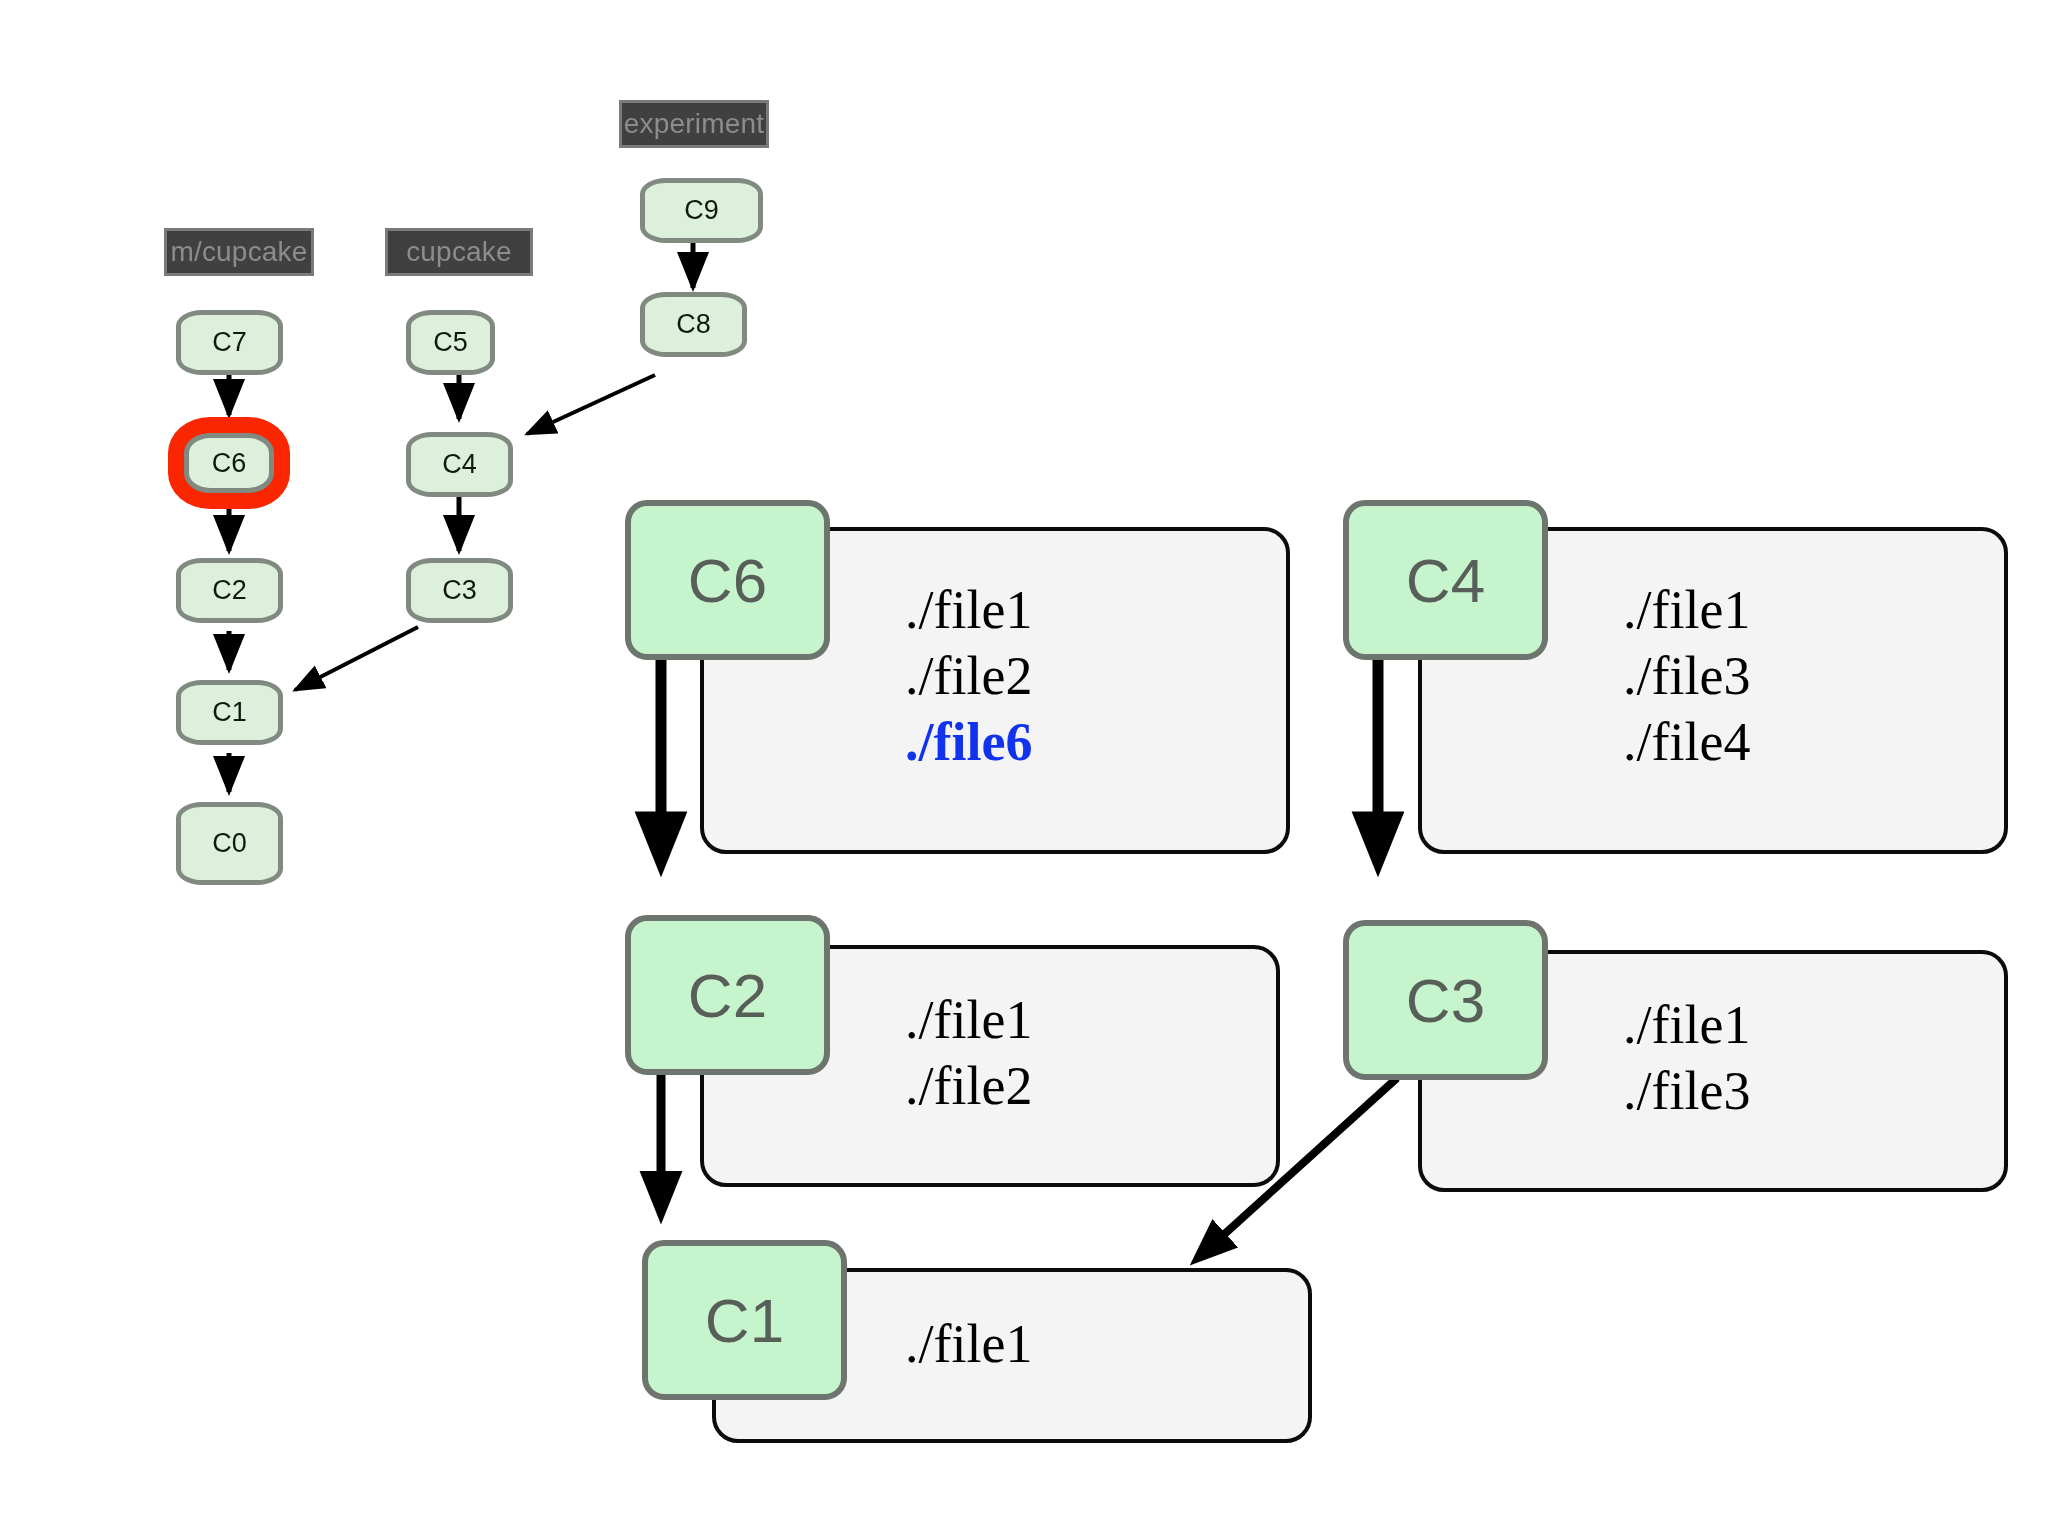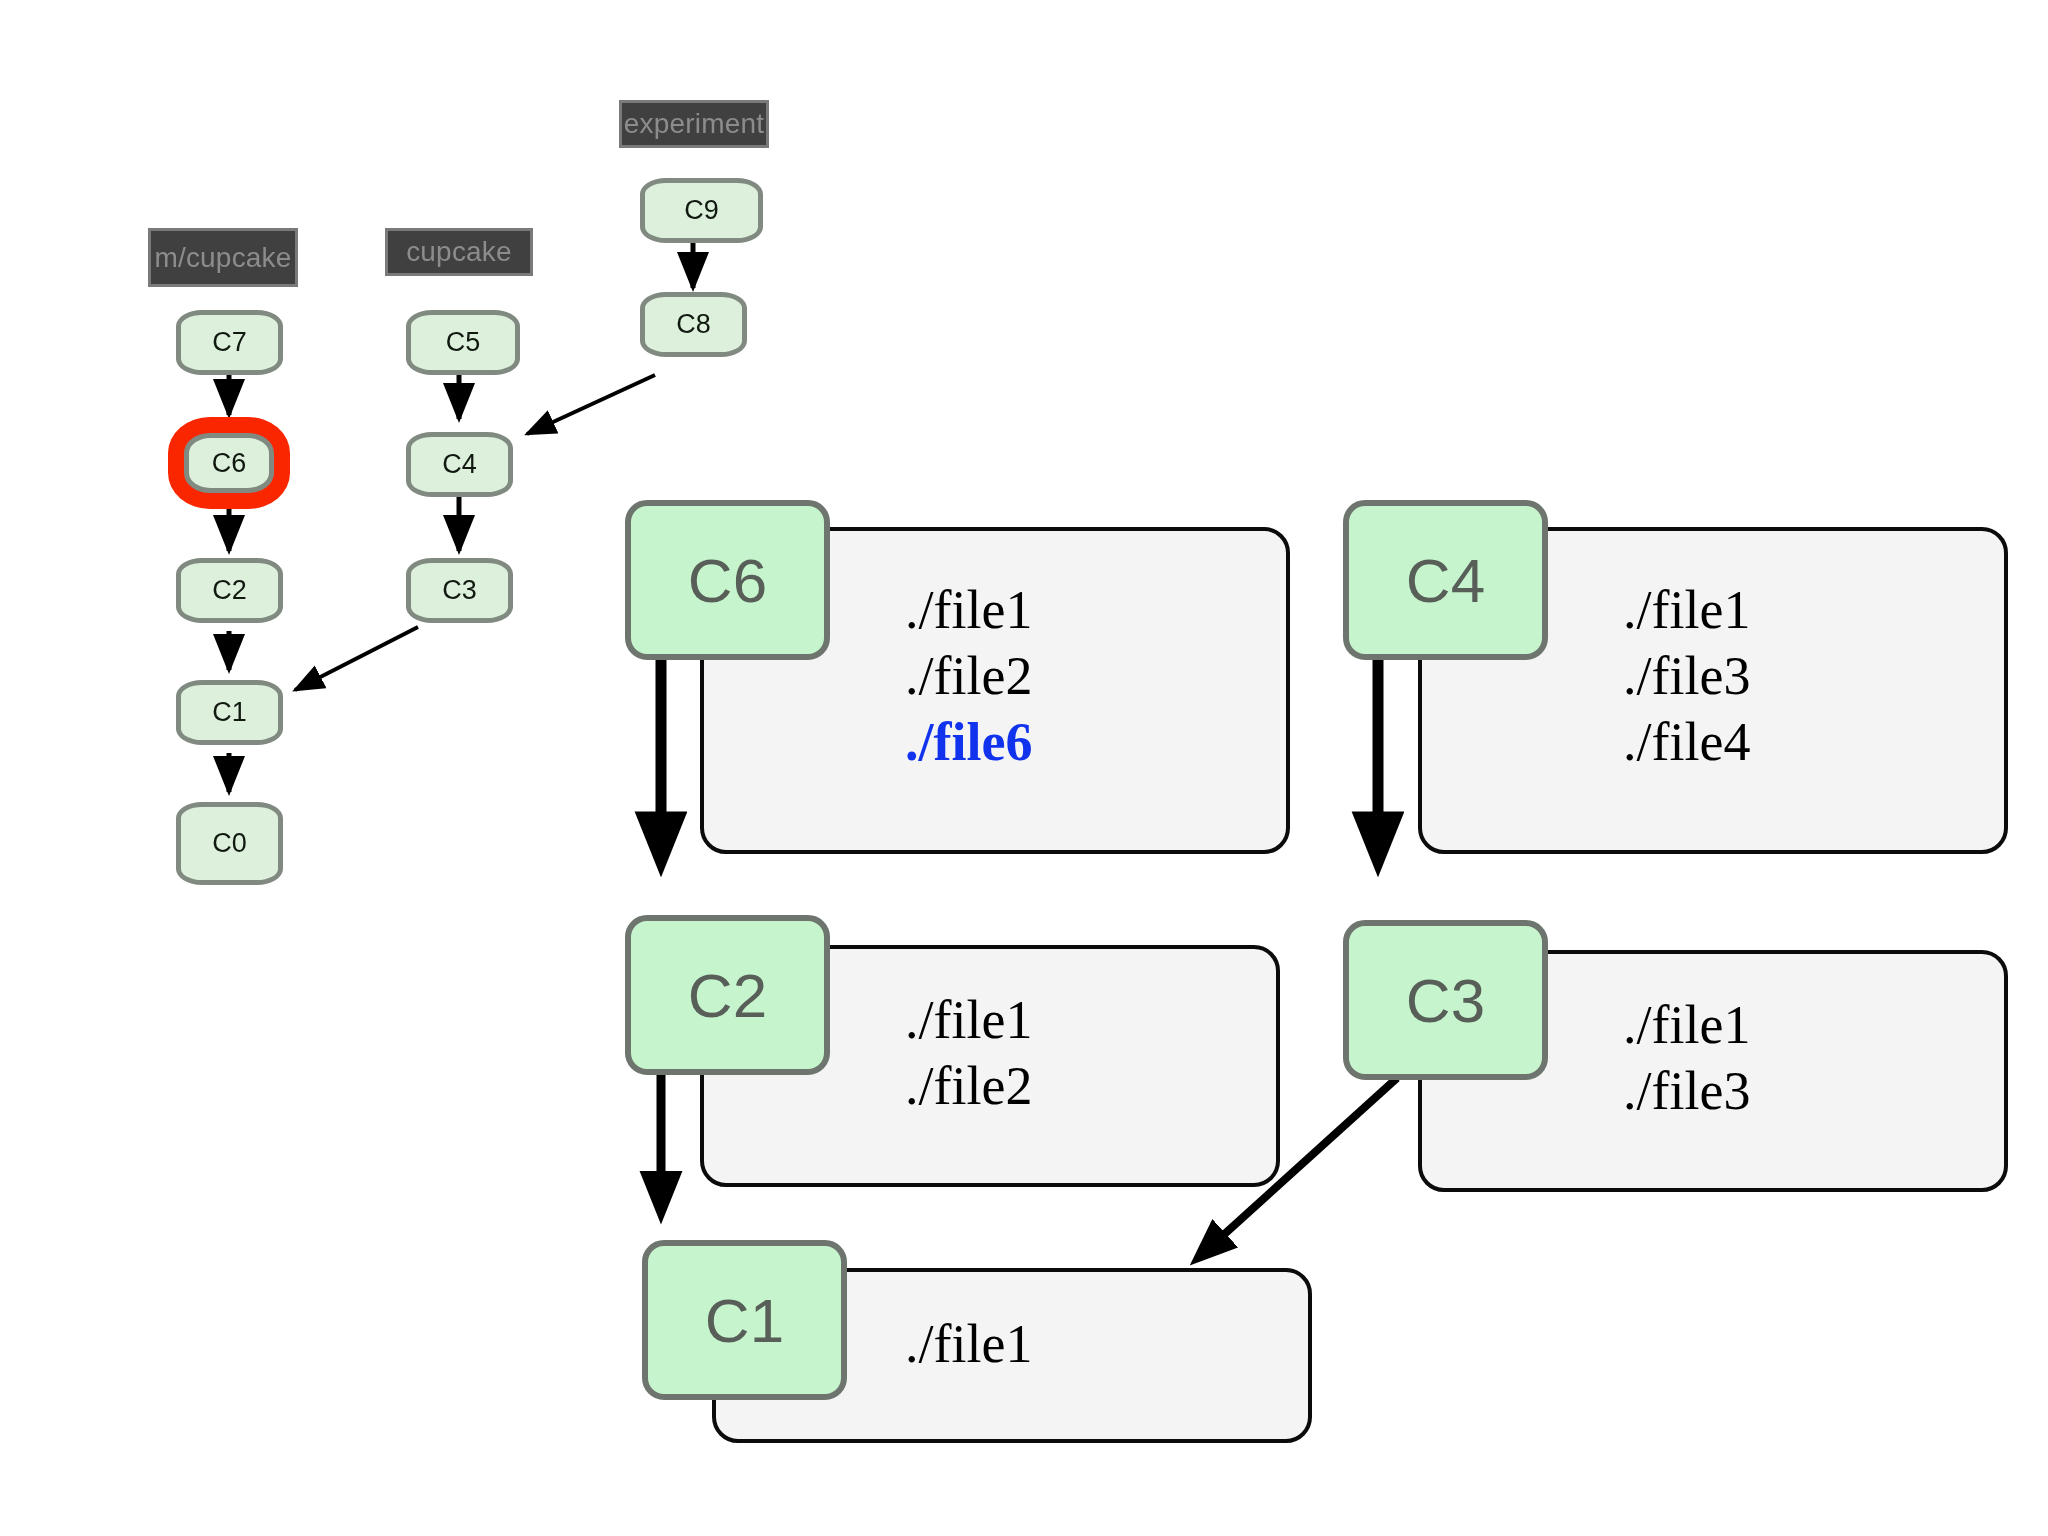--- a/index.html
+++ b/index.html
@@ -127,21 +127,21 @@
 
     <line x1="459" y1="497" x2="459" y2="551" stroke="#000" stroke-width="5" marker-end="url(#arrow-thin)"></line>
 
     <line x1="418" y1="627" x2="295" y2="690" stroke="#000" stroke-width="4" marker-end="url(#arrow-thin)"></line>
 
     <line x1="693" y1="243" x2="693" y2="288" stroke="#000" stroke-width="5" marker-end="url(#arrow-thin)"></line>
 
     <line x1="655" y1="375" x2="527" y2="434" stroke="#000" stroke-width="4" marker-end="url(#arrow-thin)"></line>
   </svg>
 
-  <div class="branch-label" style="left:148px; top:228px; width:150px; height:59px;text-align:center;">
+  <div class="branch-label" style="left:164px; top:228px; width:150px; height:48px;text-align:center;">
     <span>m/cupcake</span>
   </div>
   <div class="branch-label" style="left:385px; top:228px; width:148px; height:48px;">
     <span>cupcake</span>
   </div>
   <div class="branch-label" style="left:619px; top:100px; width:150px; height:48px;">
     <span>experiment</span>
   </div>
 
   <div class="gnode" style="left:176px; top:310px; width:107px; height:65px;">
@@ -153,21 +153,21 @@
   <div class="gnode" style="left:176px; top:558px; width:107px; height:65px;">
     <span>C2</span>
   </div>
   <div class="gnode" style="left:176px; top:680px; width:107px; height:65px;">
     <span>C1</span>
   </div>
   <div class="gnode" style="left:176px; top:802px; width:107px; height:83px;">
     <span>C0</span>
   </div>
 
-  <div class="gnode" style="left:406px; top:310px; width:114px; height:65px;">
+  <div class="gnode" style="left:406px; top:310px; width:89px; height:65px;">
     <span>C5</span>
   </div>
   <div class="gnode" style="left:406px; top:432px; width:107px; height:65px;">
     <span>C4</span>
   </div>
   <div class="gnode" style="left:406px; top:558px; width:107px; height:65px;">
     <span>C3</span>
   </div>
 
   <div class="gnode" style="left:640px; top:178px; width:123px; height:65px;">

